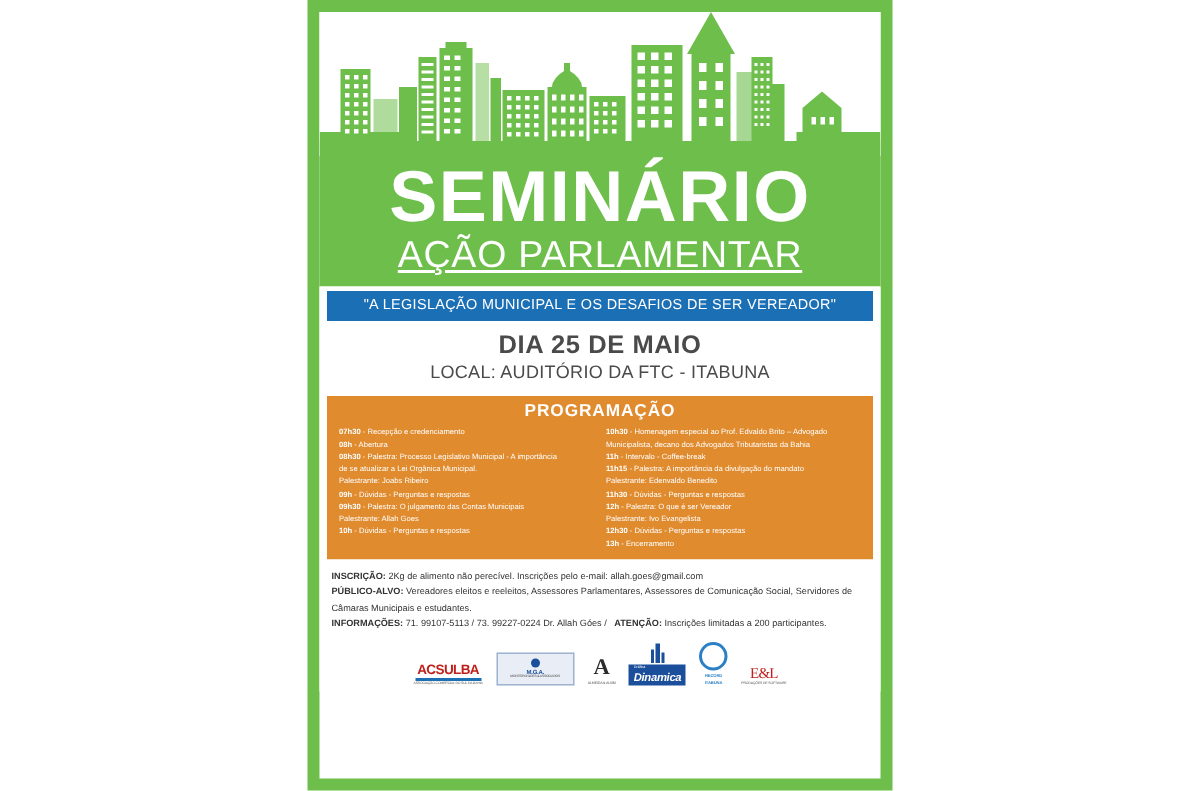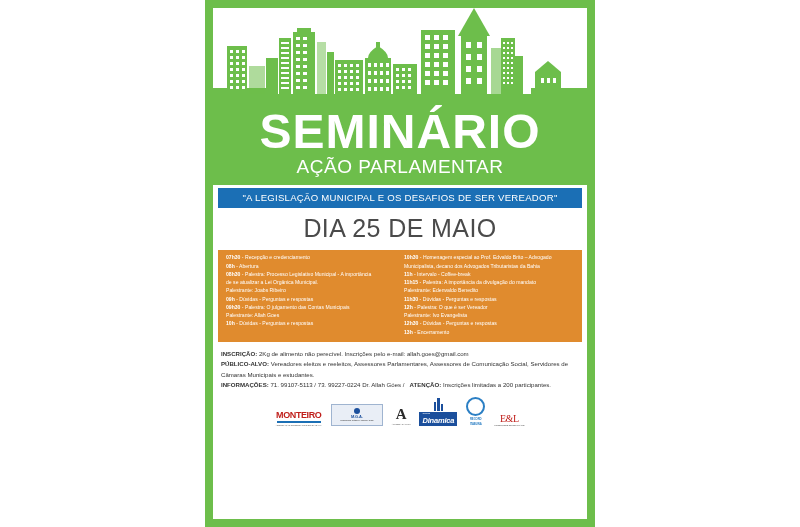--- a/index.html
+++ b/index.html
@@ -10,31 +10,31 @@
   
   #card{position:absolute;left:8px;top:8px;width:374px;height:511px;background:#ffffff;}
 
   
   .skyband{position:relative;width:100%;height:96px;background:#ffffff;overflow:hidden;}
   .skyband svg{position:absolute;left:0;bottom:0;width:100%;height:96px;display:block;}
 
   
   .titleblock{background:#6DBE4B;padding:4px 0 8px;text-align:center;color:#ffffff;}
   .t-main{font-size:48px;font-weight:bold;letter-spacing:1px;line-height:1.02;}
-  .t-sub{font-size:19px;line-height:1.05;letter-spacing:.5px;}
+  .t-sub{font-size:25px;line-height:1.05;letter-spacing:.5px;text-decoration:underline;}
   .t-city{font-size:23px;line-height:1.15;letter-spacing:.5px;}
 
   
   .bluewrap{background:#ffffff;padding:3px 5px 0;}
   .blue{background:#1B6FB5;color:#ffffff;text-align:center;font-size:9.6px;
         letter-spacing:.25px;padding:4px 0 5px;font-weight:500;}
 
   
   .dateblock{background:#ffffff;text-align:center;color:#4a4a4a;padding:7px 0 8px;}
-  .d-1{font-size:25px;font-weight:normal;letter-spacing:.4px;line-height:1.1;}
+  .d-1{font-size:17px;font-weight:bold;letter-spacing:.4px;line-height:1.1;}
   .d-2{font-size:15.5px;line-height:1.25;letter-spacing:.2px;}
   .d-3{font-size:12px;line-height:1.3;letter-spacing:.2px;margin-top:1px;}
 
   
   .progwrap{padding:0 5px;background:#ffffff;}
   .orange{background:#E08B2E;color:#ffffff;padding:3px 0 6px;}
   .prog-title{text-align:center;font-size:11.5px;font-weight:bold;letter-spacing:.6px;
               padding:1px 0 4px;}
   .cols{display:flex;gap:8px;padding:0 8px;}
   .col{flex:1;}
@@ -292,24 +292,26 @@
       <div class="t-main">SEMINÁRIO</div>
       <div class="t-sub">AÇÃO PARLAMENTAR</div>
     </div>
 
     <div class="bluewrap">
       <div class="blue">"A LEGISLAÇÃO MUNICIPAL E OS DESAFIOS DE SER VEREADOR"</div>
     </div>
 
     <div class="dateblock">
       <div class="d-1">DIA 25 DE MAIO</div>
+      <div class="d-3">LOCAL: AUDITÓRIO DA FTC - ITABUNA</div>
     </div>
 
     <div class="progwrap">
       <div class="orange">
+        <div class="prog-title">PROGRAMAÇÃO</div>
         <div class="cols">
           <div class="col" id="prog-left">
               <div class="pline"><b>07h30</b><span> - Recepção e credenciamento</span></div>
               <div class="pline"><b>08h</b><span> - Abertura</span></div>
               <div class="pline"><b>08h30</b><span> - Palestra: Processo Legislativo Municipal - A importância</span></div>
               <div class="pline">de se atualizar a Lei Orgânica Municipal.</div>
               <div class="pline">Palestrante: Joabs Ribeiro</div>
               <div class="pline"><b>09h</b><span> - Dúvidas - Perguntas e respostas</span></div>
               <div class="pline"><b>09h30</b><span> - Palestra: O julgamento das Contas Municipais</span></div>
               <div class="pline">Palestrante: Allah Goes</div>
@@ -345,21 +347,21 @@
         <span>71. 99107-5113 / 73. 99227-0224 Dr. Allah Góes /</span>
         &nbsp;
         <b>ATENÇÃO:</b>
         <span>Inscrições limitadas a 200 participantes.</span>
       </div>
     </div>
 
     <div class="logos">
 
       <div class="logo lg-acsulba">
-        <div class="m">MONTEIRO</div>
+        <div class="m">ACSULBA</div>
         <div class="bar"></div>
         <div class="s">ASSOCIAÇÃO COMERCIAL DO SUL DA BAHIA</div>
       </div>
 
       <div class="logo">
         <div class="lg-mga">
           <div class="circ"></div>
           <div class="t">M.G.A.</div>
           <div class="u">MONTEIRO GÓES &amp; ASSOCIADOS</div>
         </div>

